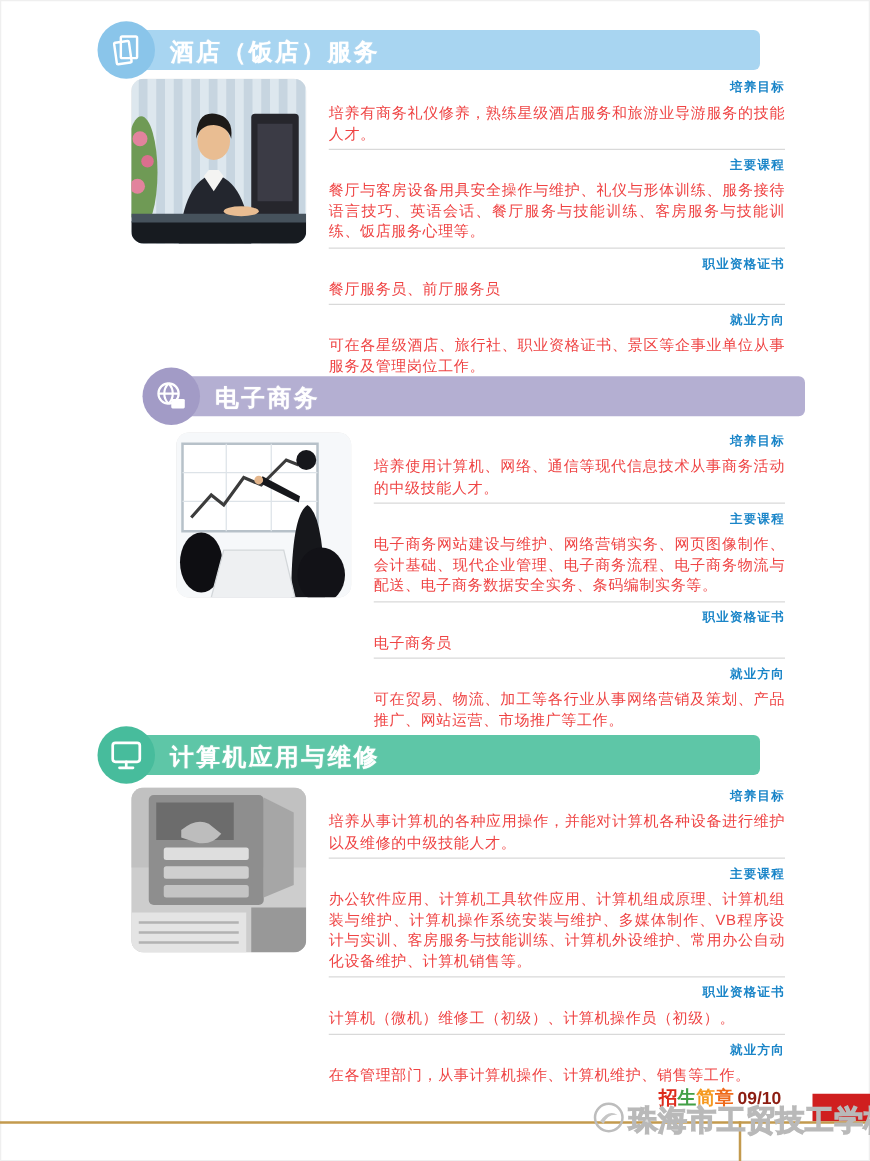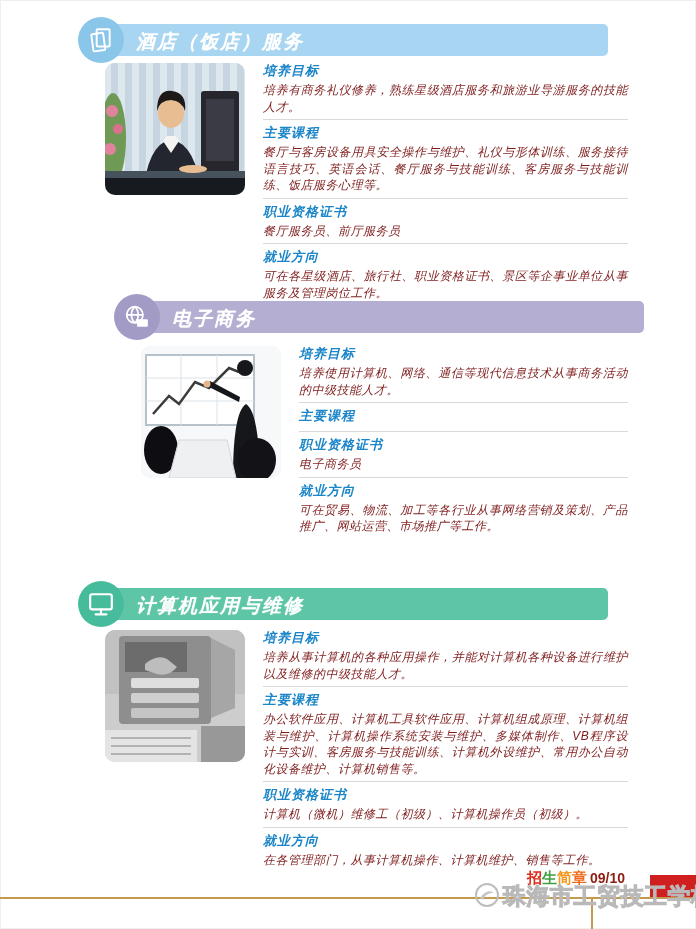--- a/index.html
+++ b/index.html
@@ -8,21 +8,21 @@
     width:696px; height:929px;
     font-family:"Liberation Sans","DejaVu Sans",sans-serif;
   }
   .page {
     position:relative; width:696px; height:929px;
     background:#ffffff; overflow:hidden;
     box-shadow: inset 0 0 0 1px #efefef;
   }
 
   
-  .program { position:absolute; left:0; width:628px;font-style:italic; }
+  .program { position:absolute; left:0; width:628px; }
   .bar {
     position:relative; margin-left:100px; width:508px; height:32px;
     border-radius:5px; background:var(--bar,#ccc);
   }
   .icon-circle {
     position:absolute; left:-22px; top:-7px; width:46px; height:46px;
     border-radius:50%; background:var(--circle,#aaa);
     display:flex; align-items:center; justify-content:center;
   }
   .bar-title {
@@ -36,25 +36,25 @@
   .content-gap-m { margin-top:13px; }
   .photo {
     width:140px; height:132px; border-radius:10px; overflow:hidden;
     flex:none; background:#e8e8e8;
   }
   .photo svg { display:block; }
   .textcol { margin-left:18px; width:421px; }
   .block { padding-bottom:4px; margin-bottom:5px; border-bottom:1px solid #d9d9d9; }
   .block.last { border-bottom:none; }
   .block h3 {
-    color:var(--heading,#1a85c8); font-size:13px; line-height:16px;
-    font-weight:bold; margin-bottom:3px; letter-spacing:1px;
+    color:var(--heading,#1a85c8); font-size:10px; line-height:16px;
+    font-weight:bold; margin-bottom:3px; letter-spacing:1px;text-align:right;
   }
   .block p {
-    color:#7f1d1d; font-size:12px; line-height:16.5px;
+    color:#ef4444; font-size:12px; line-height:16.5px;
     text-align:justify; letter-spacing:.5px;
   }
 
   
   .footer-hline {
     position:absolute; left:0; top:897px; width:696px; height:2px;
     background:var(--line,#c39a4e);
   }
   .footer-vline {
     position:absolute; left:591px; top:897px; width:2px; height:32px;
@@ -182,20 +182,21 @@
           <path d="M28 132 l10 -38 h48 l9 38 z" fill="#eef0f2" stroke="#d3d7da"></path>
         </svg>
       </div>
       <div class="textcol">
         <div class="block">
           <h3>培养目标</h3>
           <p>培养使用计算机、网络、通信等现代信息技术从事商务活动的中级技能人才。</p>
         </div>
         <div class="block">
           <h3>主要课程</h3>
+          <p>电子商务网站建设与维护、网络营销实务、网页图像制作、会计基础、现代企业管理、电子商务流程、电子商务物流与配送、电子商务数据安全实务、条码编制实务等。</p>
         </div>
         <div class="block">
           <h3>职业资格证书</h3>
           <p>电子商务员</p>
         </div>
         <div class="block last">
           <h3>就业方向</h3>
           <p>可在贸易、物流、加工等各行业从事网络营销及策划、产品推广、网站运营、市场推广等工作。</p>
         </div>
       </div>

